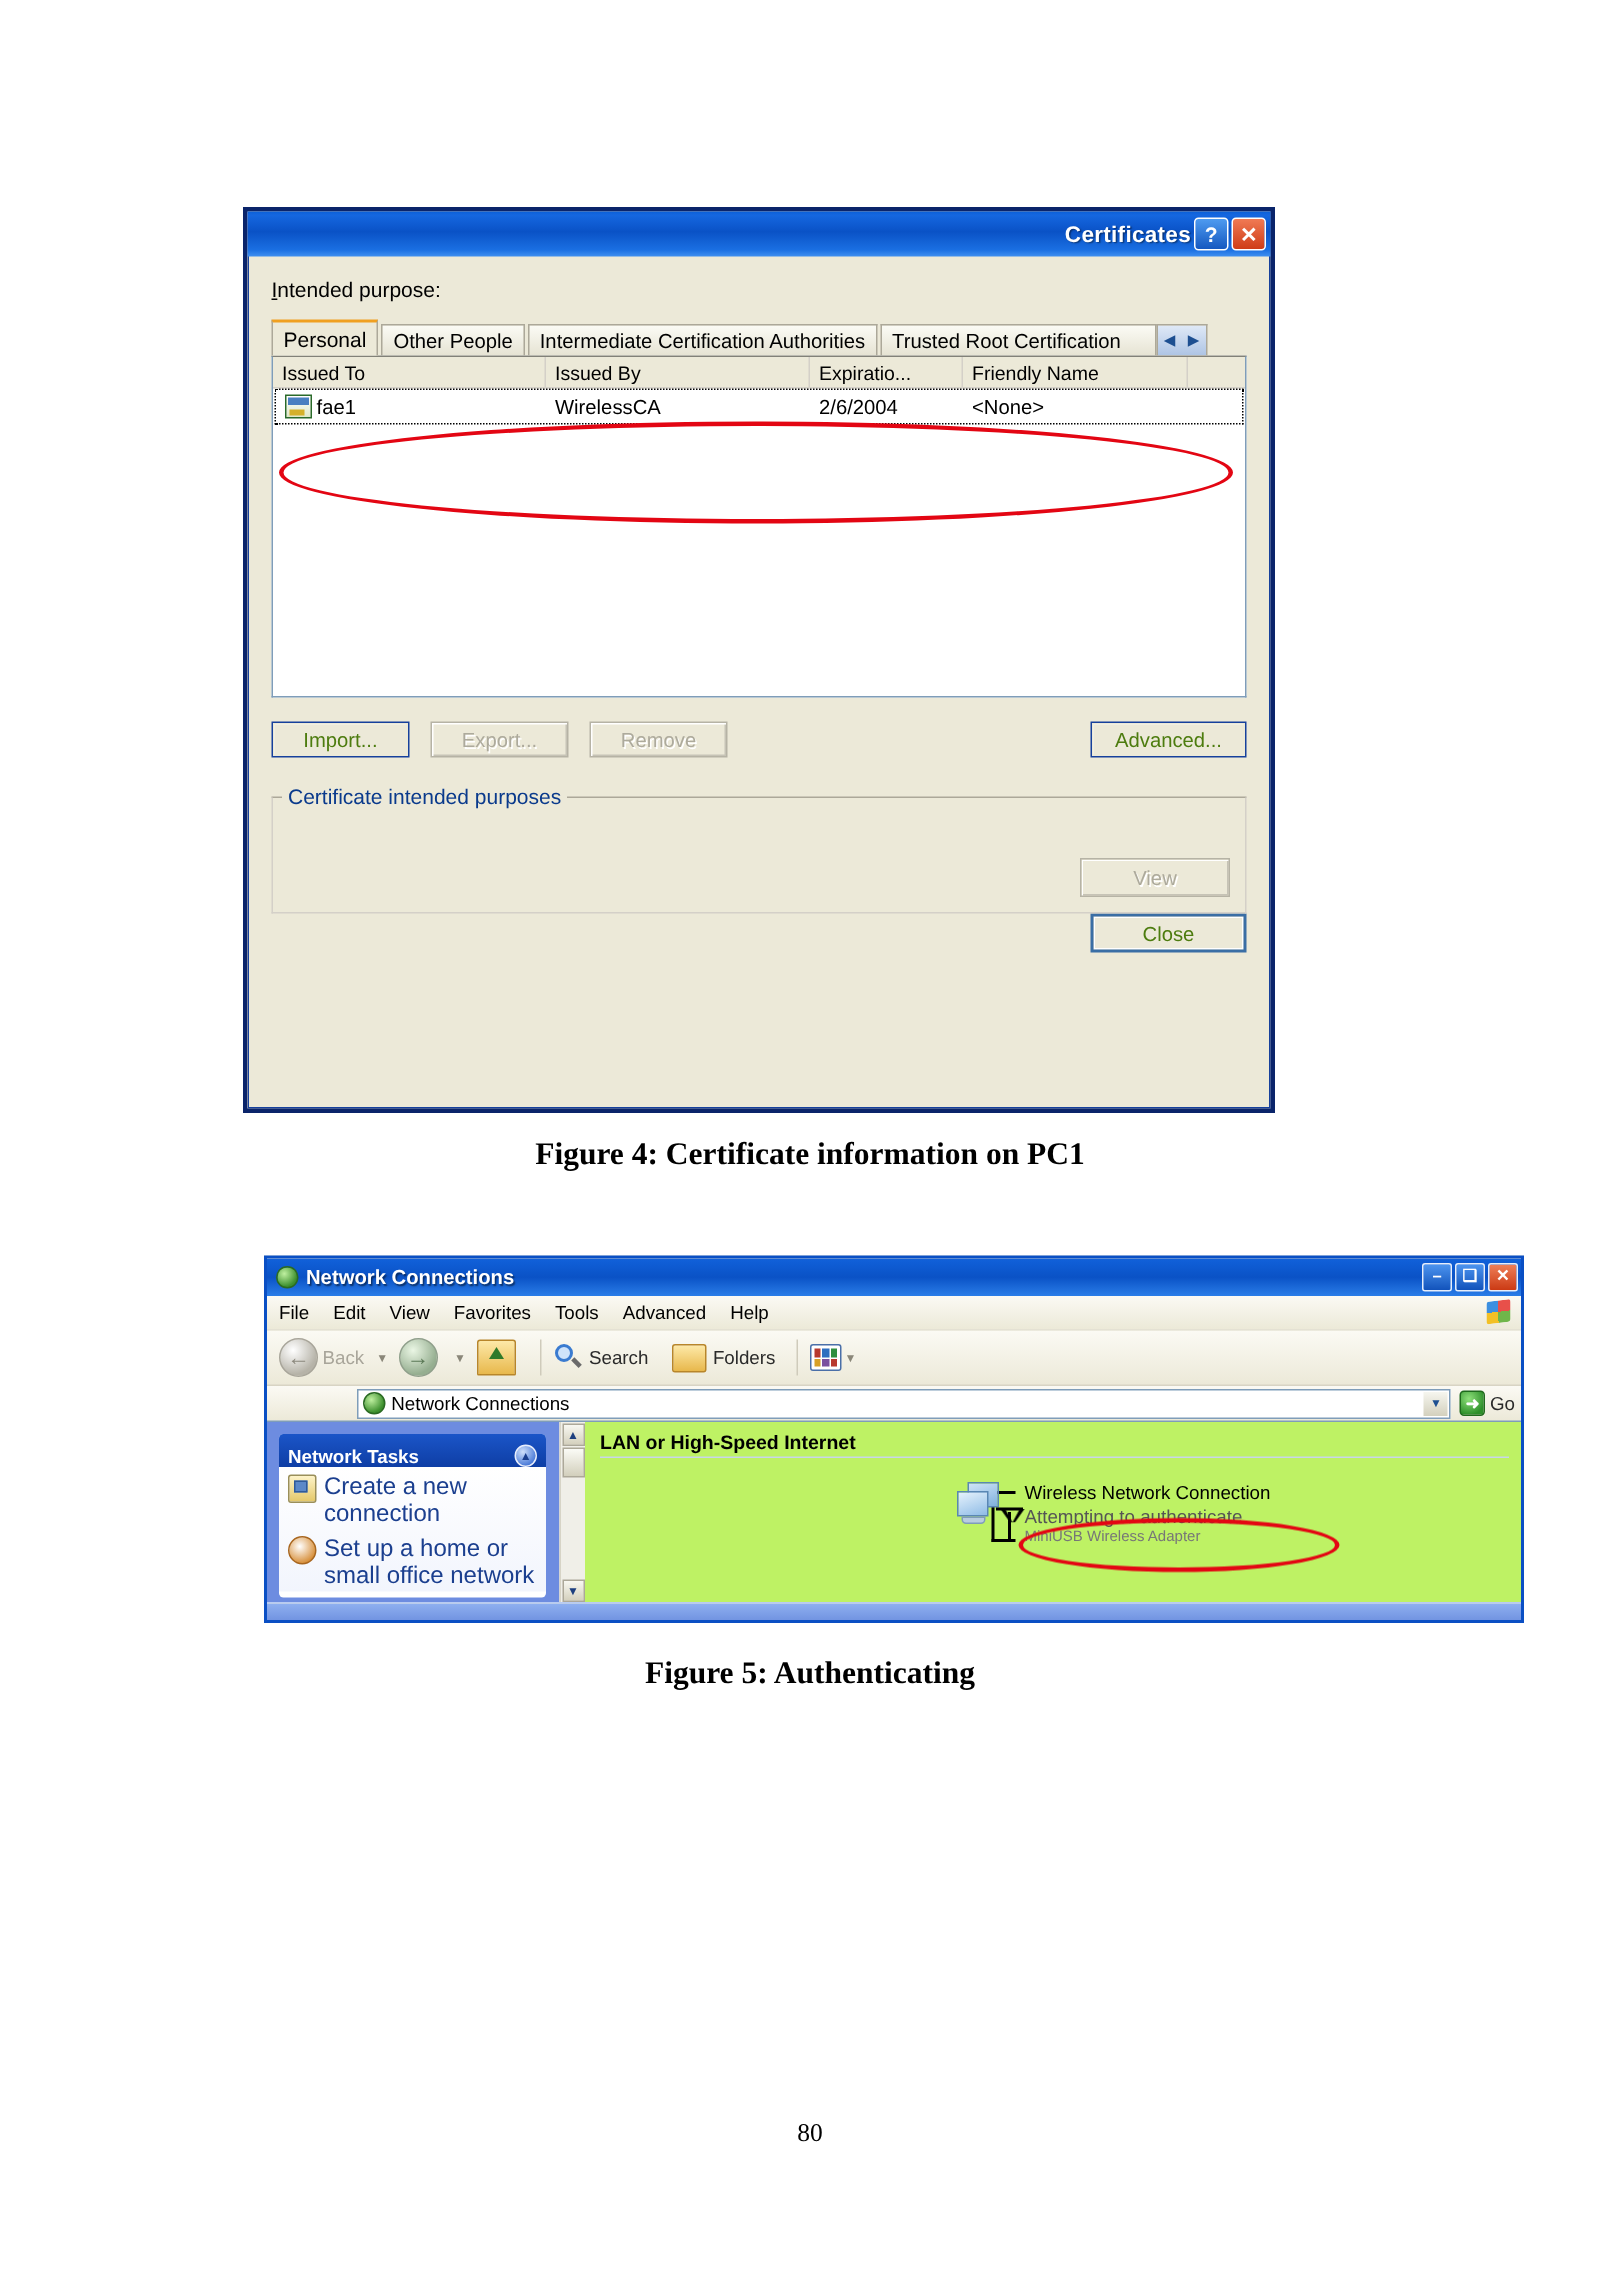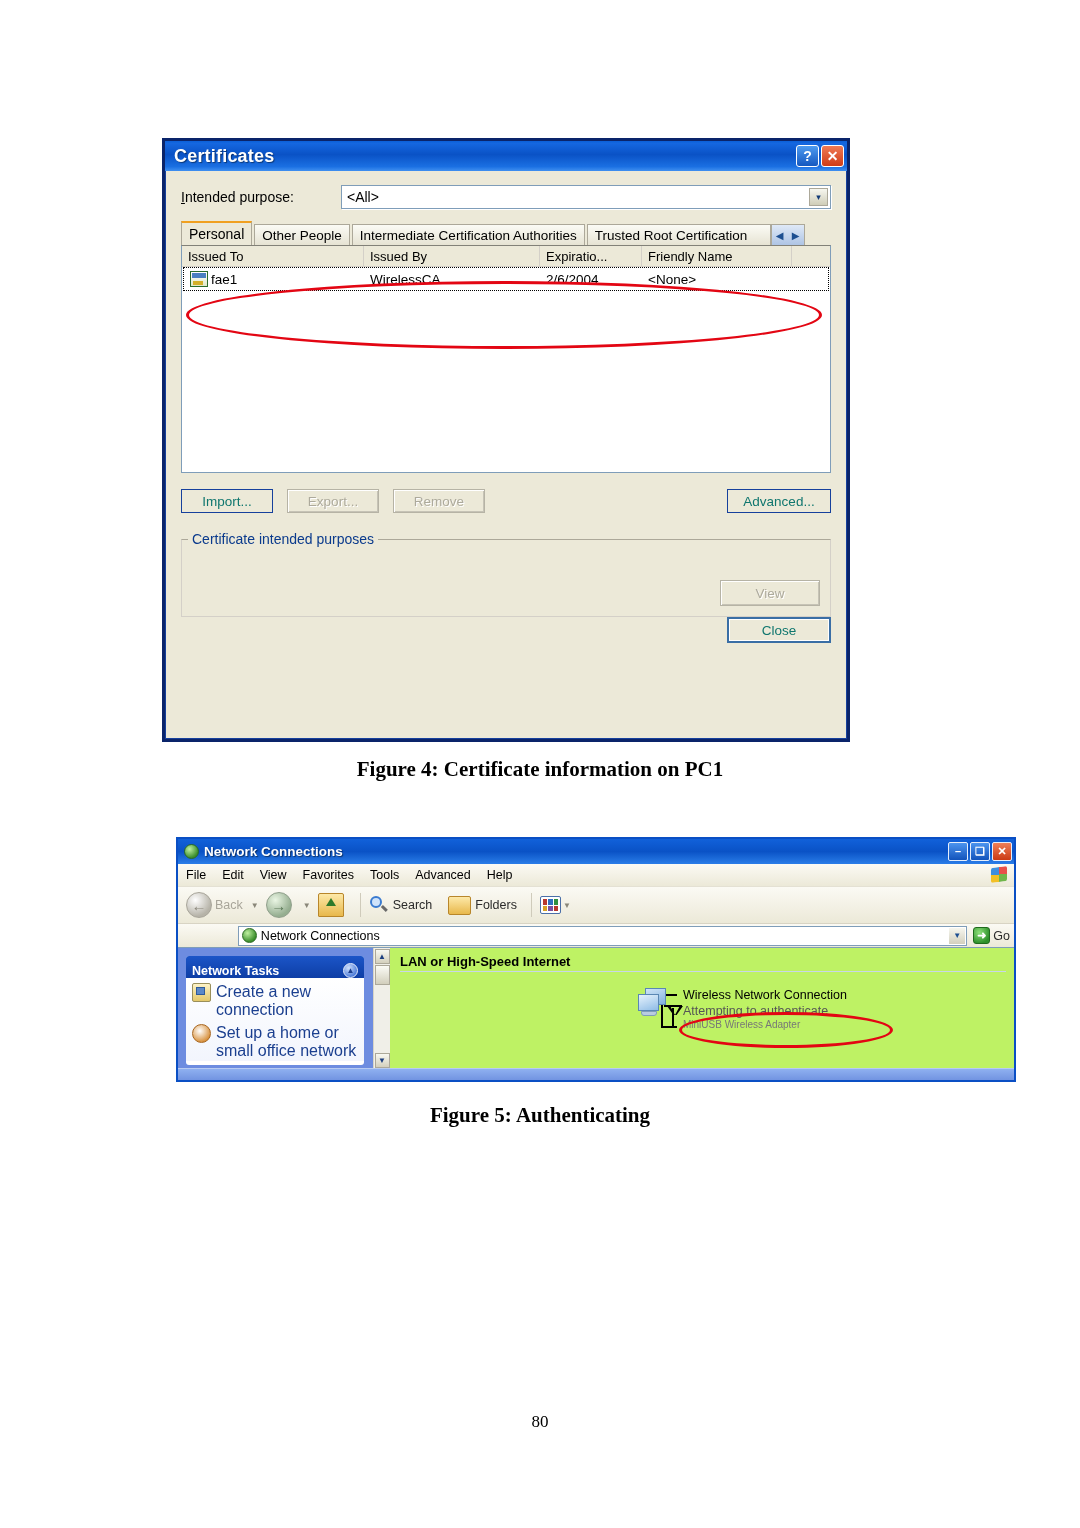--- a/index.html
+++ b/index.html
@@ -32,24 +32,25 @@
     height: 30px;
     background: linear-gradient(180deg,#0b60d8 0%, #1567e0 8%, #0a52c6 45%, #1a6fe2 85%, #3f8ff0 100%);
     display: flex;
     align-items: center;
     padding: 0 3px 0 9px;
     box-sizing: border-box;
   }
   #cert-title {
     color: #ffffff;
     font-weight: bold;
-    font-size: 18px;
+    font-size: 15px;
     letter-spacing: .2px;
     text-shadow: 1px 1px 1px rgba(0,0,0,.45);
     flex: 1;
+    text-align: right;
   }
   .tb-btn {
     width: 23px; height: 22px;
     margin-left: 2px;
     border-radius: 3px;
     border: 1px solid #ffffff;
     display: flex; align-items: center; justify-content: center;
     color: #fff; font-weight: bold; font-size: 14px;
     box-sizing: border-box;
     line-height: 1;
@@ -166,21 +167,21 @@
   #cert-buttons { display: flex; align-items: center; margin-top: 16px; }
   .btn {
     height: 24px;
     min-width: 92px;
     background: #ece9d8;
     border: 1px solid #7f7f70;
     font-size: 13.5px;
     display: flex; align-items: center; justify-content: center;
     box-shadow: inset 1px 1px 0 #ffffff, inset -1px -1px 0 #c6c3b6;
     box-sizing: border-box;
-    color: #0f766e;
+    color: #4d7c0f;
     margin-right: 14px;
   }
   .btn.focus {
     border: 1px solid #16409c;
     box-shadow: inset 0 0 0 1px #ece9d8, inset 1px 1px 0 #ffffff;
   }
   .btn.disabled { color: #adaa9c; text-shadow: 1px 1px 0 #ffffff; border-color: #b6b3a5; }
   .btn.default {
     border: 2px solid #3a6ea5;
     box-shadow: inset 0 0 0 1px #ffffff;
@@ -522,24 +523,20 @@
     </div>
     <div class="tb-btn tb-close">
       <span>✕</span>
     </div>
   </div>
 
   <div id="cert-body">
 
     <div class="row-purpose">
       <div class="lbl-purpose nosel"><span class="u">I</span>ntended purpose:</div>
-      <div class="combo">
-        <span>&lt;All&gt;</span>
-        <span class="combo-arrow">▾</span>
-      </div>
     </div>
 
     <div id="tabstrip">
       <div class="tab active">Personal</div>
       <div class="tab">Other People</div>
       <div class="tab">Intermediate Certification Authorities</div>
       <div class="tab clipped">Trusted Root Certification</div>
       <div class="tab-spin">
         <span>◀</span>
         <span>▶</span>

